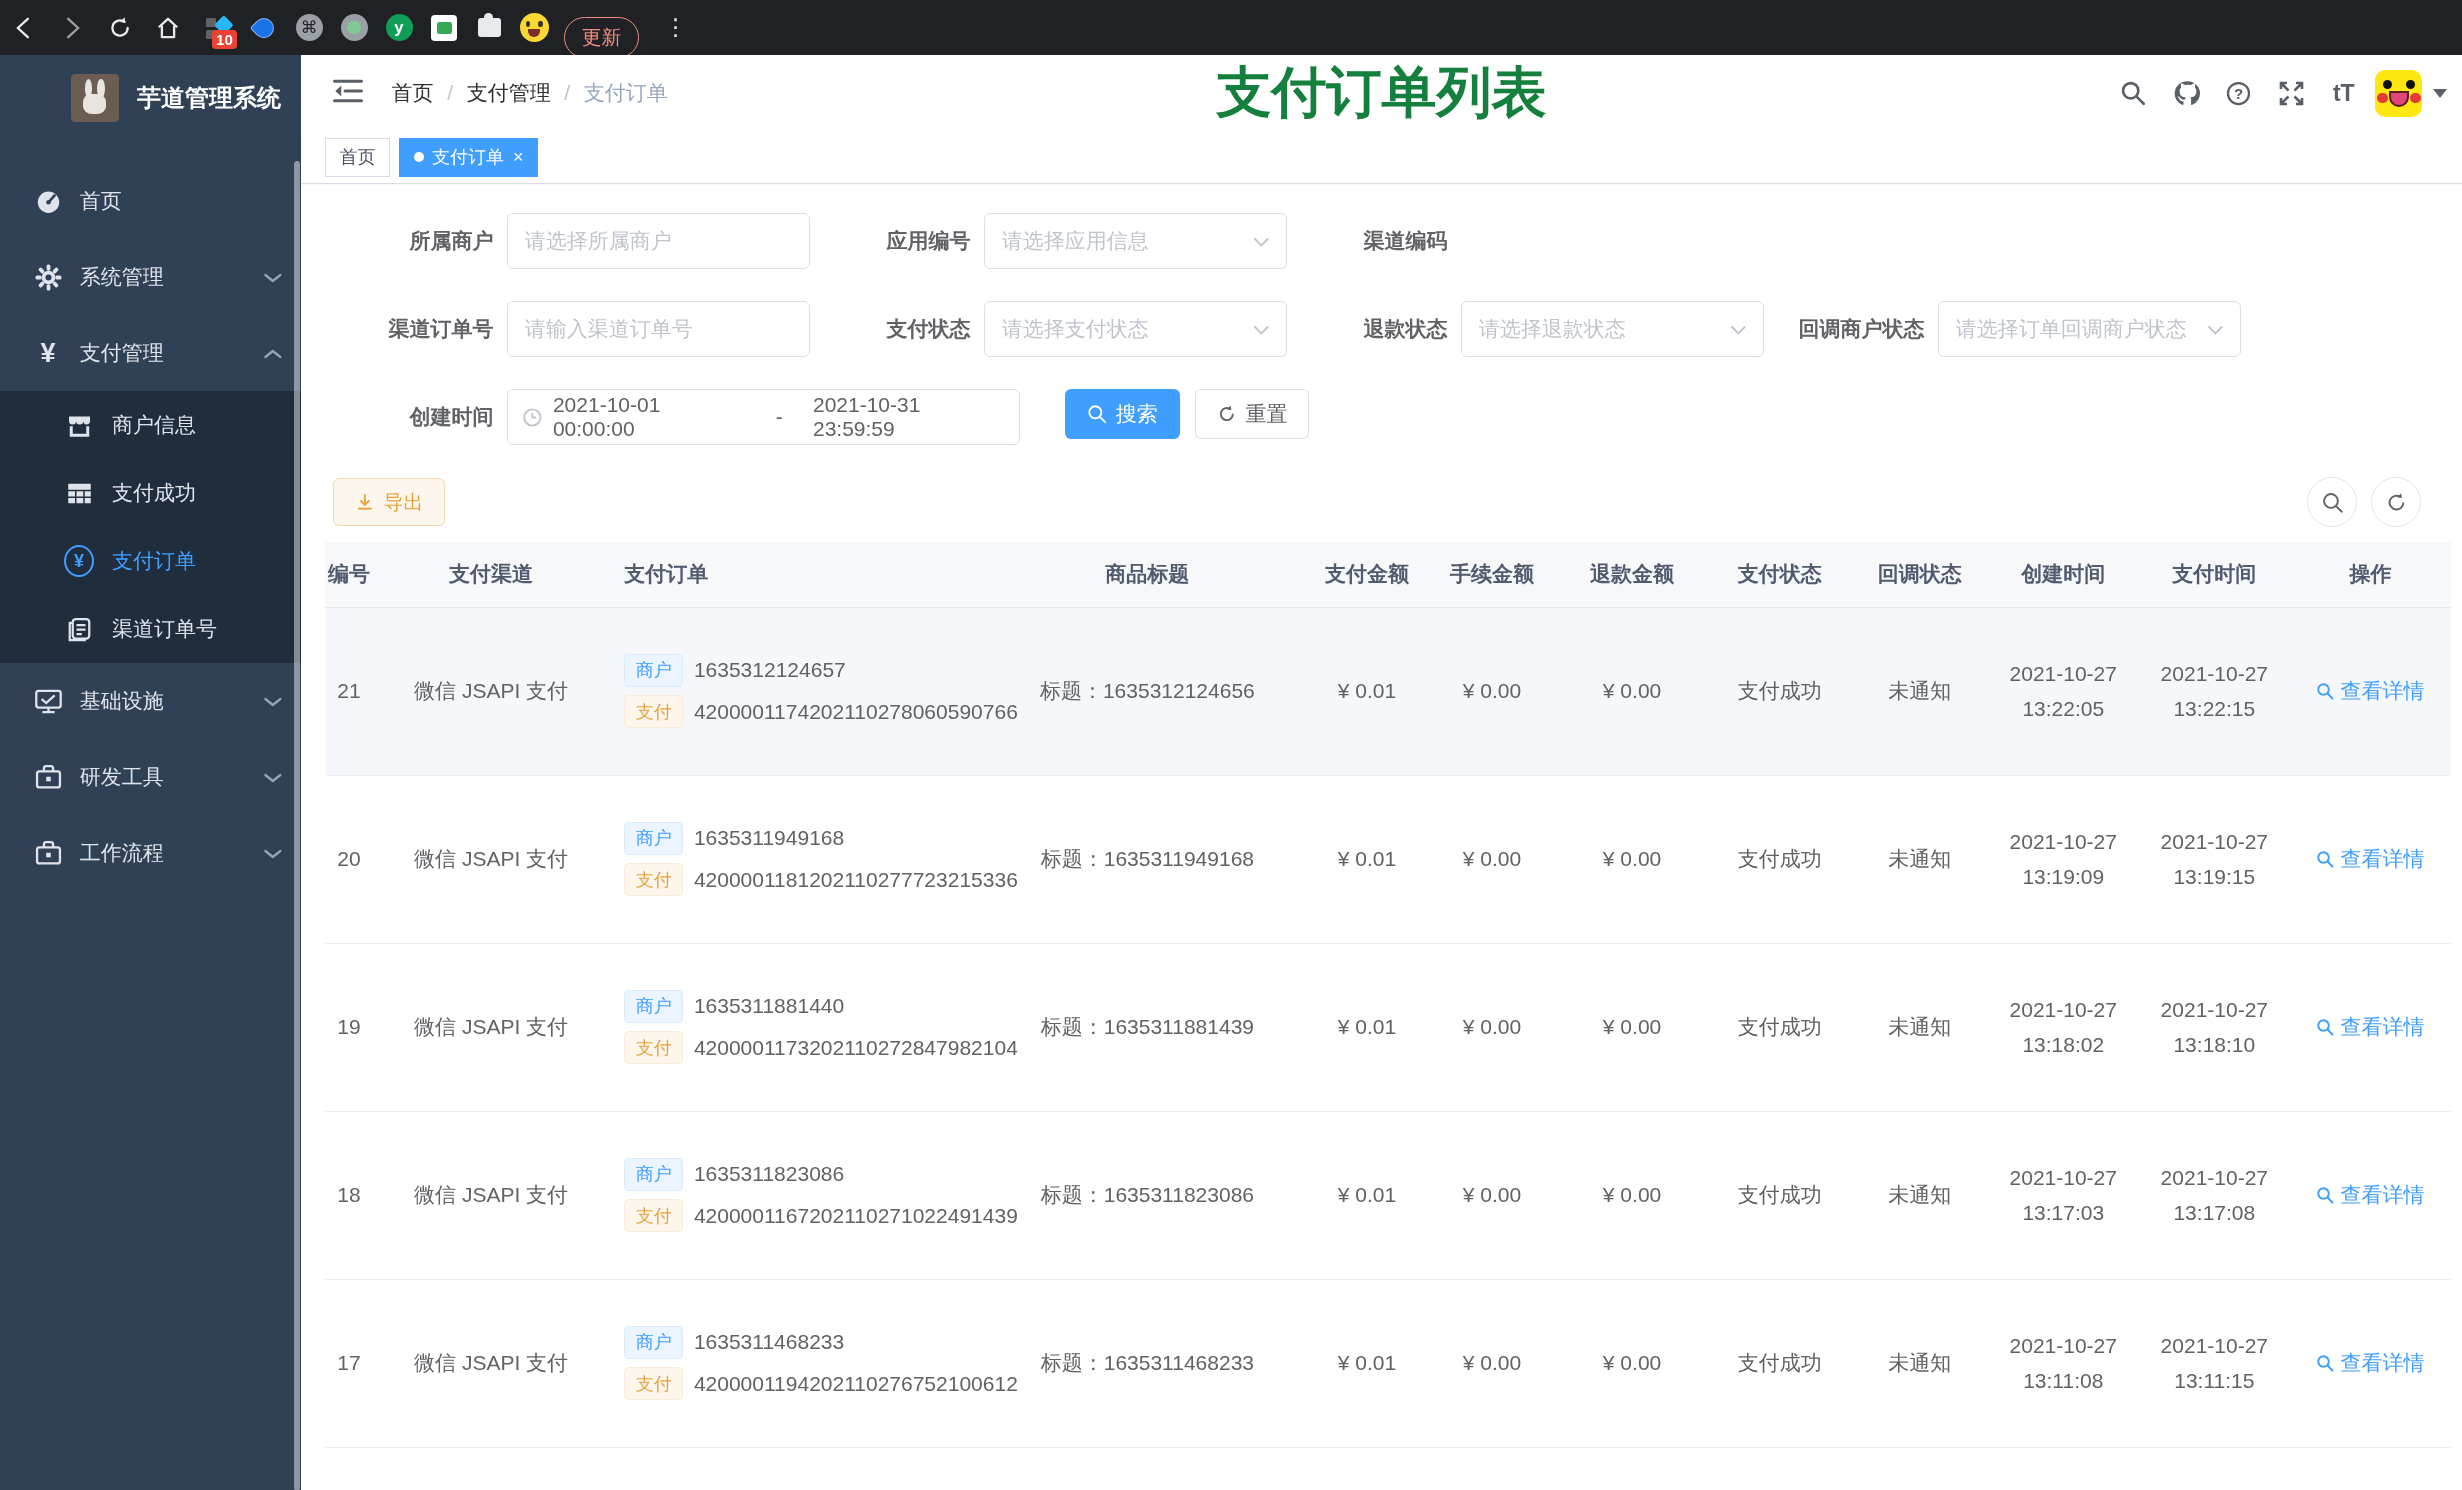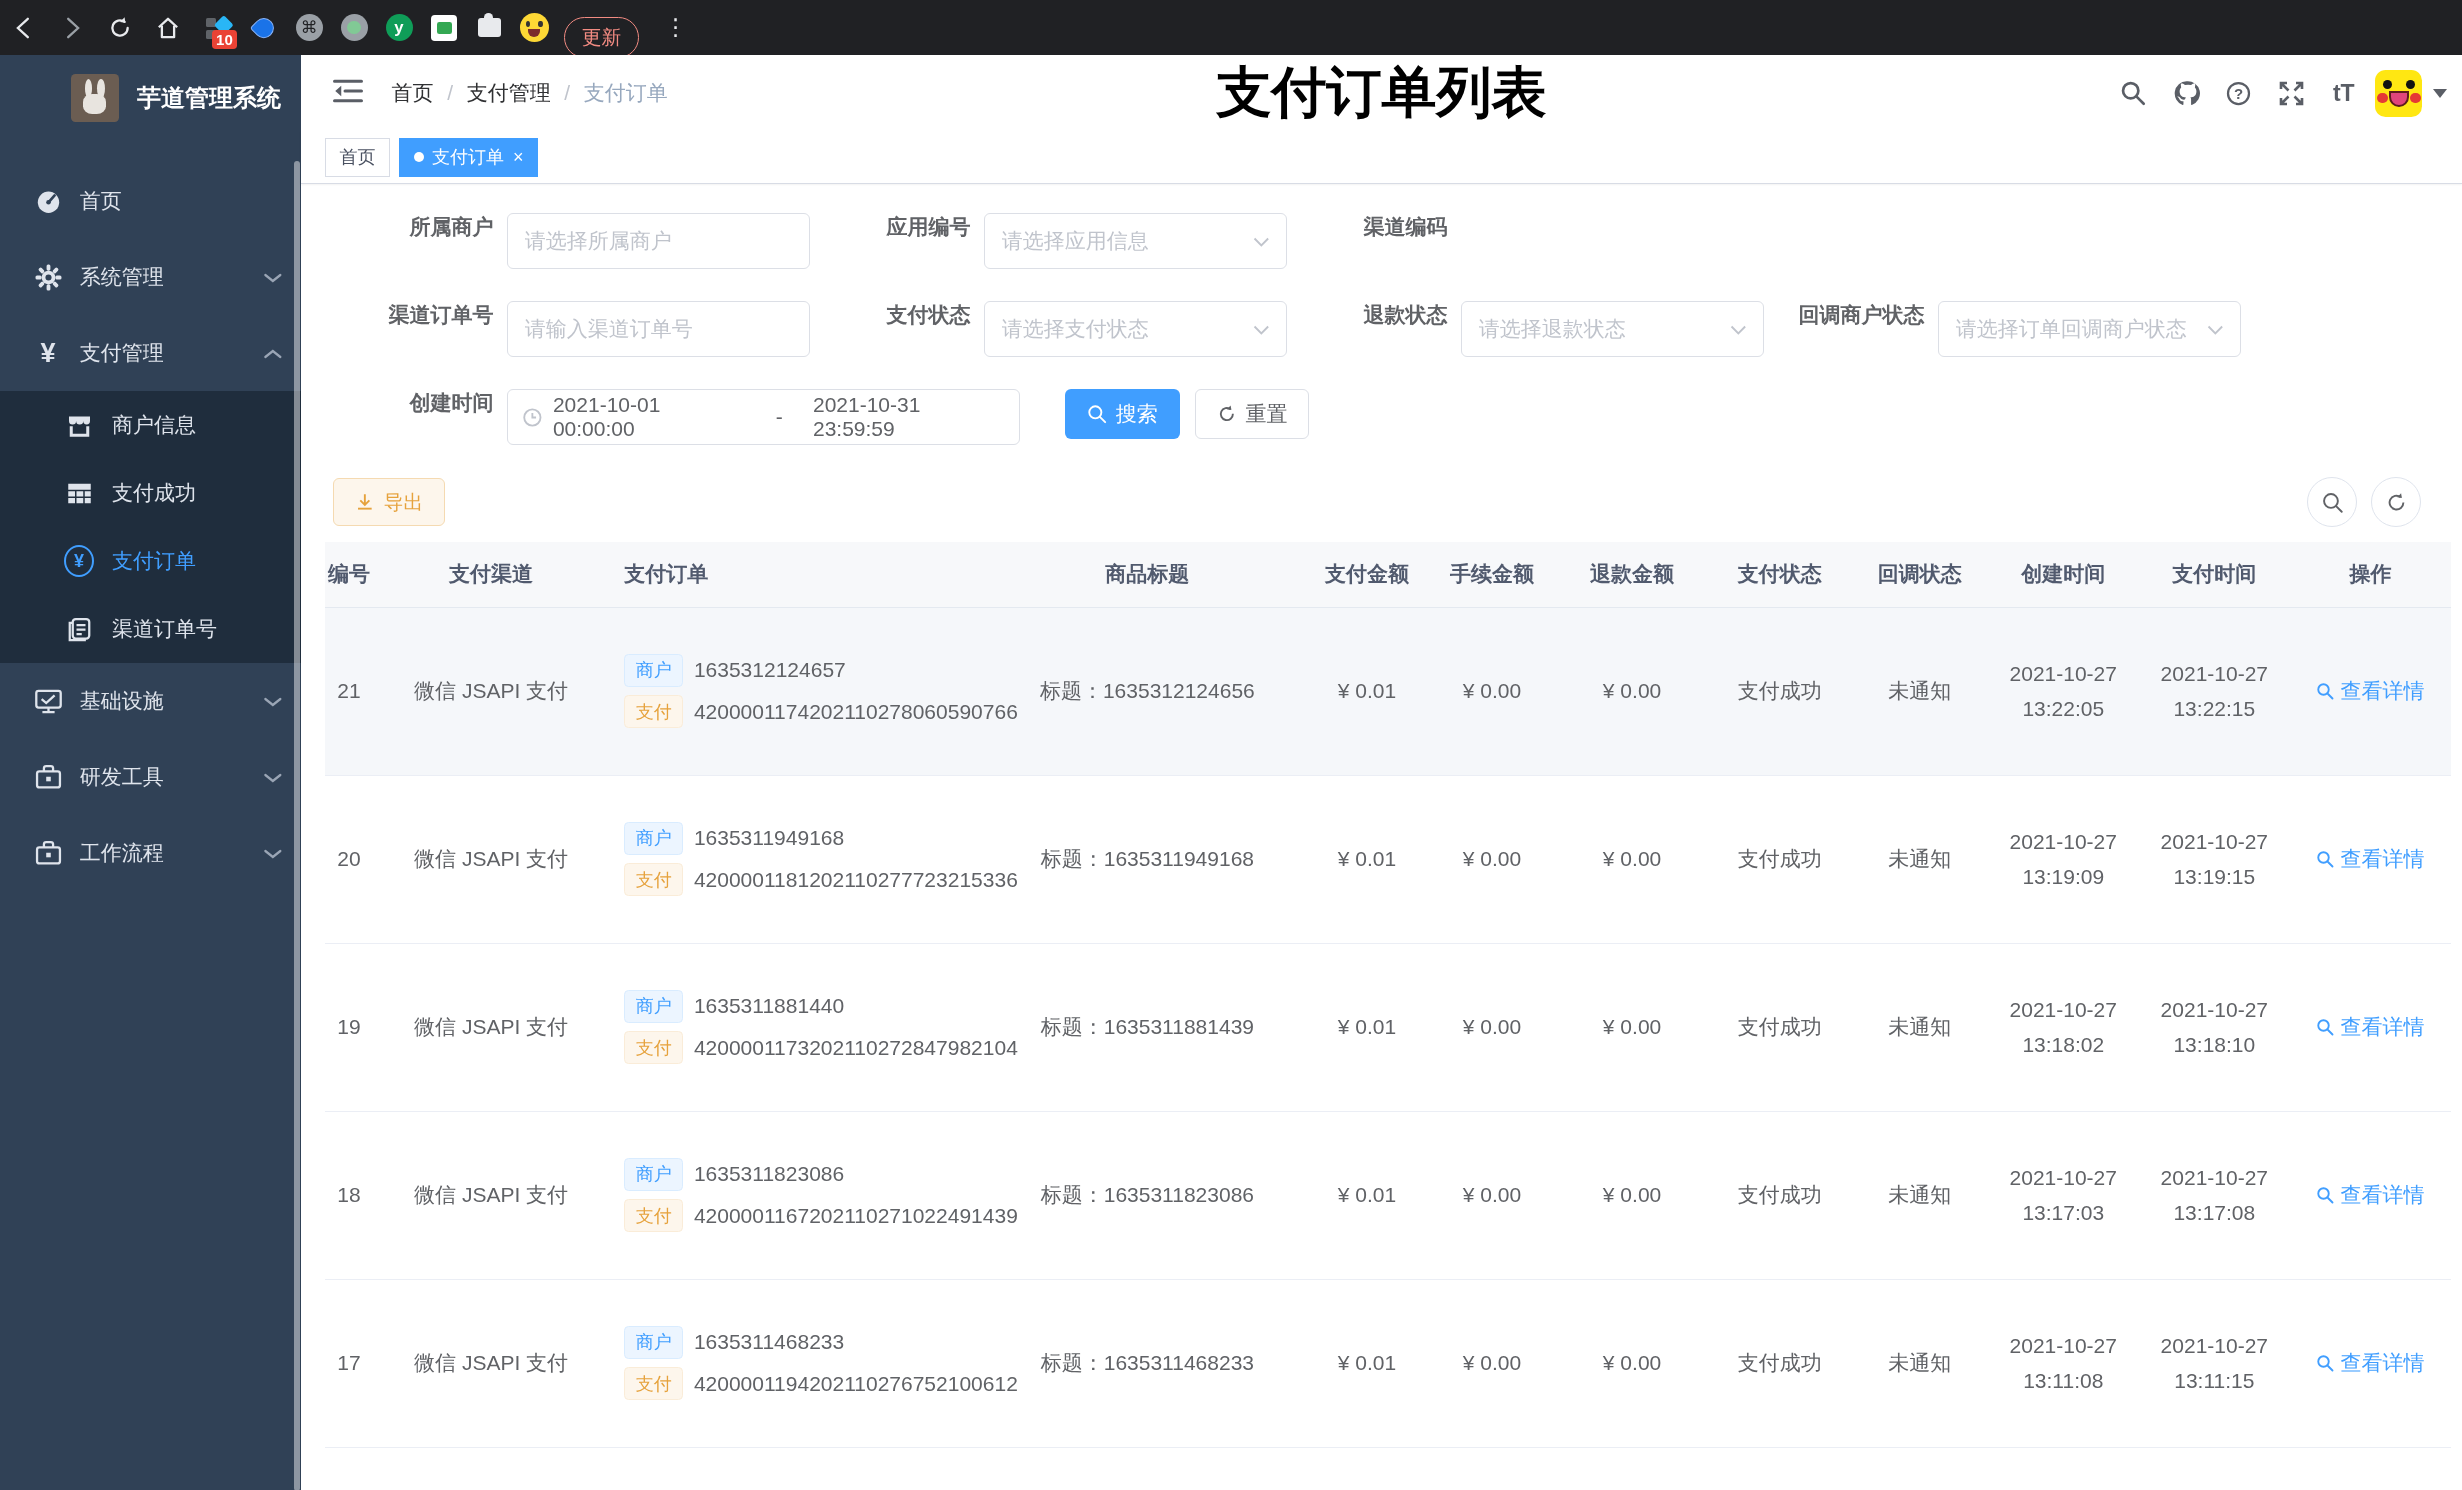--- a/index.html
+++ b/index.html
@@ -59,21 +59,21 @@
   .main { position:absolute; left:301px; top:0; right:0; bottom:0; background:#fff; }
 
   
   .navbar { height:76px; display:flex; align-items:center; position:relative; background:#fff; }
   .fold-btn { padding:0 18px 0 32px; cursor:pointer; }
   .crumbs { display:flex; align-items:center; gap:13.6px; margin-left:10.6px; }
   .crumb { color:#303133; cursor:pointer; }
   .crumb-sep { color:#c0c4cc; }
   .crumb.last { color:#97a8be; cursor:default; }
   .overlay-title { position:absolute; left:50%; top:50%; transform:translate(-50%,-50%);
-    color:#000000; font-size:55px; font-weight:bold; white-space:nowrap; }
+    color:#15803d; font-size:55px; font-weight:bold; white-space:nowrap; }
   .nav-right { position:absolute; right:15px; top:0; height:76px; display:flex; align-items:center; gap:10.6px; }
   .nav-tool { width:42px; height:48px; display:flex; align-items:center; justify-content:center; color:#5a5e66; cursor:pointer; }
   .tt { font-size:23px; font-weight:bold; color:#5a5e66; }
   .avatar { width:47px; height:47px; border-radius:10.6px; background:#ffe712; position:relative; overflow:hidden; cursor:pointer;}
   .avatar i{position:absolute;width:9px;height:9px;border-radius:50%;background:#111;top:10.6px;}
   .avatar i.l{left:7.6px;} .avatar i.r{right:7.6px;}
   .avatar u{position:absolute;left:13.6px;top:21px;width:19.7px;height:16.7px;background:#e0457b;border-radius:0 0 19.7px 19.7px;border:2.3px solid #5d1c1c;}
   .avatar s{position:absolute;width:10.6px;height:10.6px;border-radius:50%;background:#e53935;top:23px;}
   .avatar s.l{left:1.5px;} .avatar s.r{right:1.5px;}
   .caret-down { width:0; height:0; border-left:7.6px solid transparent; border-right:7.6px solid transparent;
@@ -84,21 +84,21 @@
     display:flex; align-items:center; padding-left:24px; gap:9px; background:#fff; }
   .tag-item { height:39px; display:flex; align-items:center; border:0.8px solid #d8dce5; background:#fff;
     color:#495060; padding:0 13.6px; font-size:18px; cursor:pointer; gap:7.6px; }
   .tag-item.active { background:#409eff; border-color:#409eff; color:#fff; }
   .tag-dot { width:10.6px; height:10.6px; border-radius:50%; background:#fff; }
   .tag-close { font-size:18px; margin-left:1.5px; }
 
   
   .filter { padding-top:29px; }
   .form-row { display:flex; margin-bottom:32px; padding-left:32px; }
-  .form-item { display:flex; align-items:flex-start; }
+  .form-item { display:flex; align-items:center; }
   .form-label { width:174px; text-align:right; padding-right:13.6px; color:#606266; font-weight:bold; white-space:nowrap; }
   .ctrl { width:303px; height:56px; border:0.8px solid #dcdfe6; border-radius:6px; display:flex;
     align-items:center; padding:0 16.7px; background:#fff; cursor:pointer; }
   .ctrl input { border:none; outline:none; width:100%; font-size:21px; color:#7f1d1d; background:transparent;
     font-family:inherit; }
   .ctrl input::placeholder { color:#c0c4cc; }
   .ctrl .ph { color:#c0c4cc; flex:1; white-space:nowrap; overflow:hidden; }
   .ctrl .chev { color:#c0c4cc; flex:none; }
   .date-ctrl { width:513px; height:56px; border:0.8px solid #dcdfe6; border-radius:6px; display:flex;
     align-items:center; padding:0 13.6px; gap:10.6px; color:#606266; cursor:pointer; }

